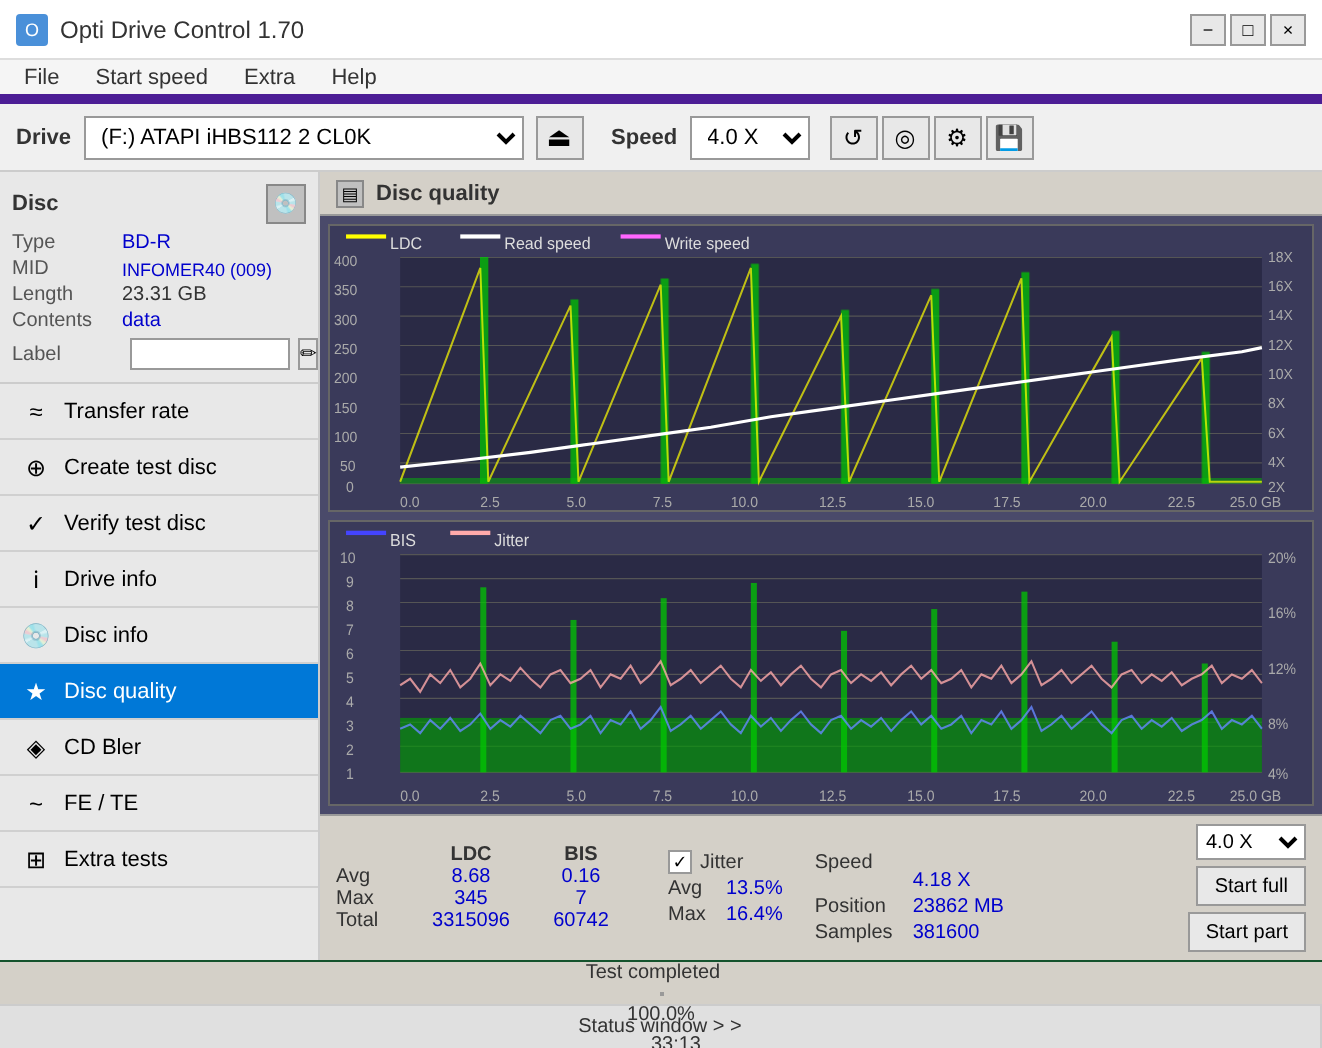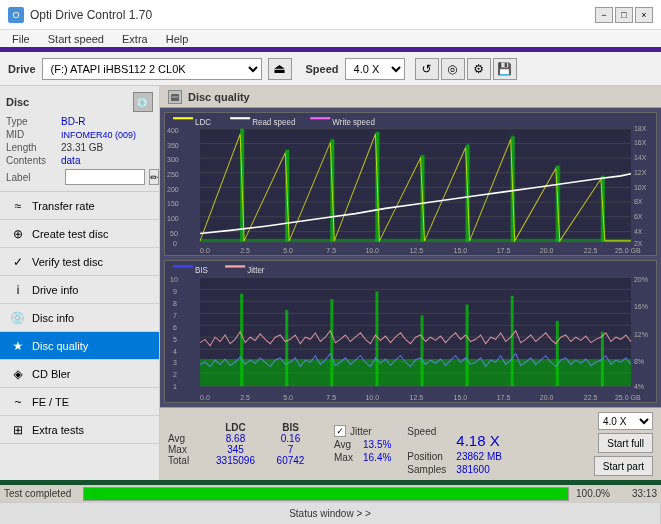--- a/index.html
+++ b/index.html
@@ -66,21 +66,21 @@
     .chart-wrapper { flex: 1; background: #3a3a5a; border: 1px solid #666; position: relative; }
     
     
     .stats-panel { background: #d4d0c8; border-top: 1px solid #999; padding: 4px 8px; }
     .stats-row { display: flex; align-items: center; gap: 4px; }
     .speed-select-sm { height: 18px; border: 1px solid #999; background: white; font-size: 10px; width: 55px; }
     
     .start-btn { background: #e8e8e8; border: 1px solid #999; height: 20px; padding: 0 8px; font-size: 10px; cursor: pointer; white-space: nowrap; }
     
     
-    .statusbar { height: 22px; background: #d4d0c8; border-top: 5px solid #14532d; display: flex; align-items: center; padding: 0 4px; gap: 4px; }
+    .statusbar { height: 22px; background: #d4d0c8; border-top: 1px solid #14532d; display: flex; align-items: center; padding: 0 4px; gap: 4px; flex-direction: column; }
     .status-text { font-size: 10px; color: #333; flex: 0 0 auto; padding-right: 8px; }
     .progress-bar-outer { flex: 1; height: 14px; border: 1px solid #999; background: #f0f0f0; }
     .progress-bar-inner { height: 100%; background: #00cc00; }
     .progress-pct { font-size: 10px; color: #333; width: 40px; text-align: center; }
     .time-display { font-size: 10px; color: #333; width: 40px; text-align: right; }
     
     
     .bottom-nav { height: 22px; background: #e0e0e0; border-top: 1px solid #ccc; display: flex; }
     .bottom-nav-item { flex: 1; display: flex; align-items: center; justify-content: center; border-right: 1px solid #ccc; cursor: pointer; font-size: 10px; color: #333; }
   </style>
@@ -389,21 +389,21 @@
           </div>
           <div style="display:flex;gap:4px;align-items:center;">
             <span style="font-size:10px;color:#333;width:25px;">Max</span>
             <span style="font-size:10px;color:#0000cc;">16.4%</span>
           </div>
         </div>
 
         <div style="display:flex;flex-direction:column;margin-left:12px;gap:2px;">
           <div style="display:flex;gap:4px;align-items:center;">
             <span style="font-size:10px;color:#333;width:45px;">Speed</span>
-            <span style="font-size:15px;color:#0000cc;margin-top:19px;">4.18 X</span>
+            <span style="font-size:10px;color:#0000cc;margin-top:19px;">4.18 X</span>
           </div>
           <div style="display:flex;gap:4px;align-items:center;">
             <span style="font-size:10px;color:#333;width:45px;">Position</span>
             <span style="font-size:10px;color:#0000cc;">23862 MB</span>
           </div>
           <div style="display:flex;gap:4px;align-items:center;">
             <span style="font-size:10px;color:#333;width:45px;">Samples</span>
             <span style="font-size:10px;color:#0000cc;">381600</span>
           </div>
         </div>

